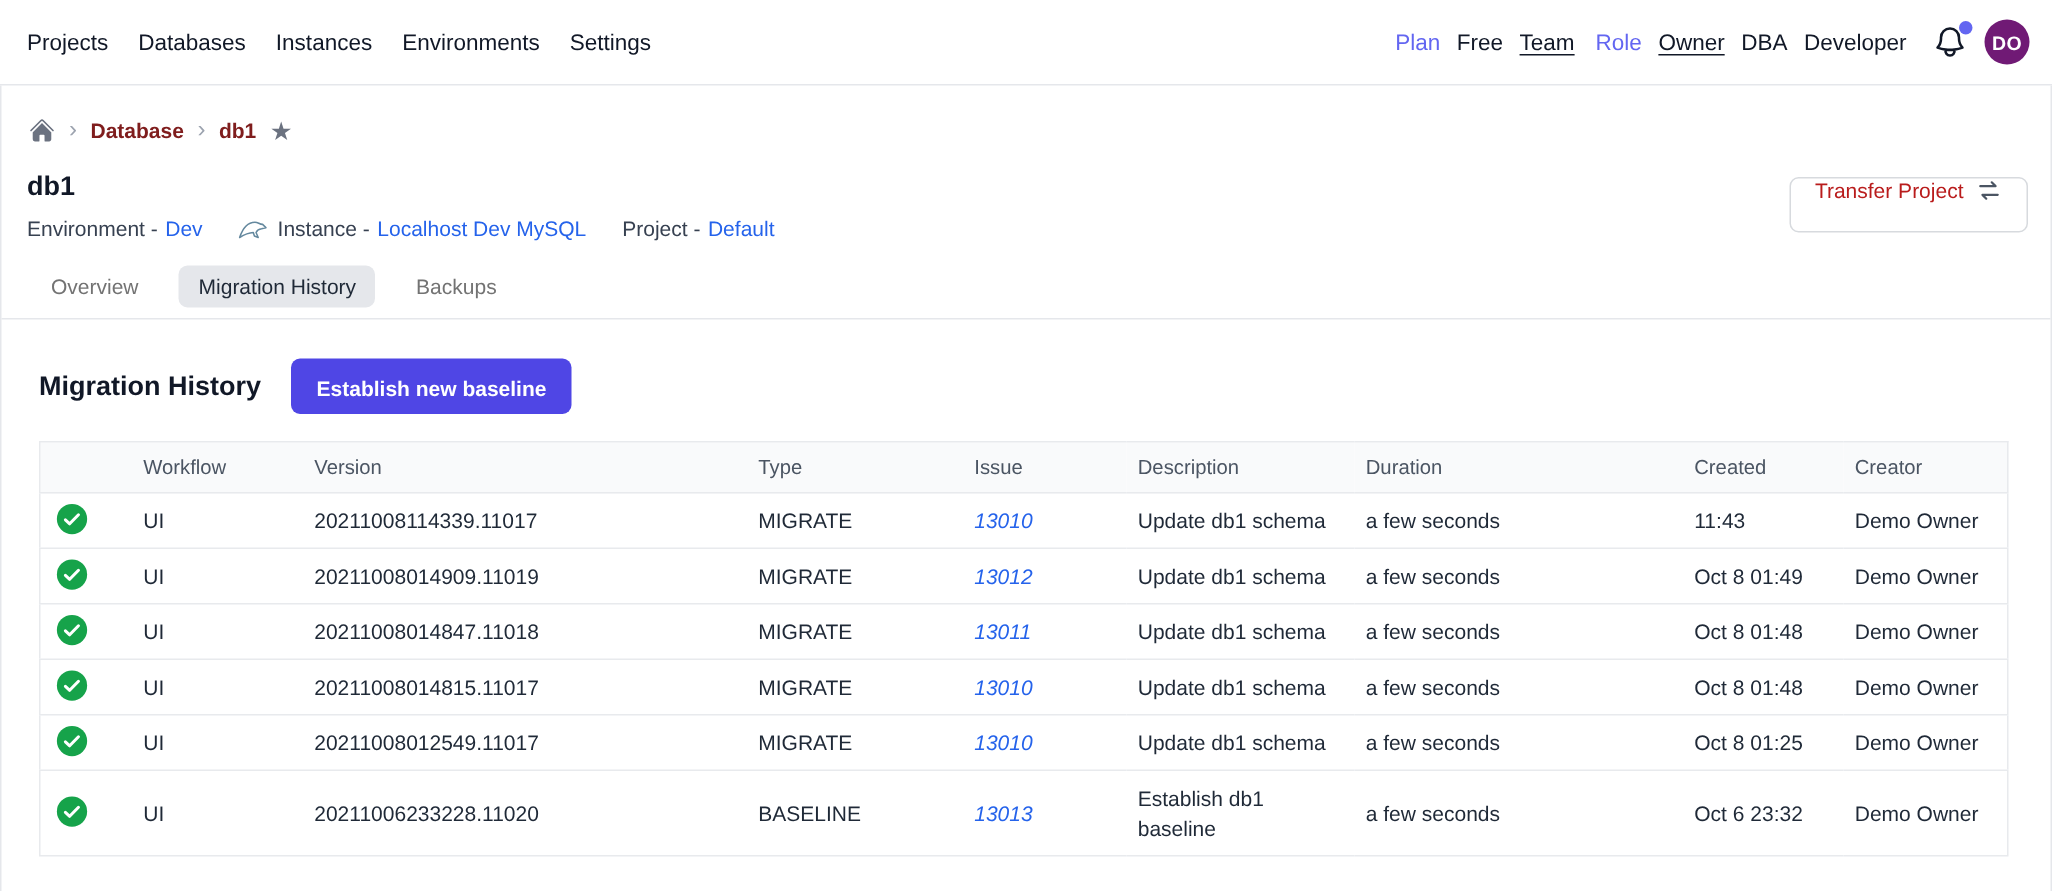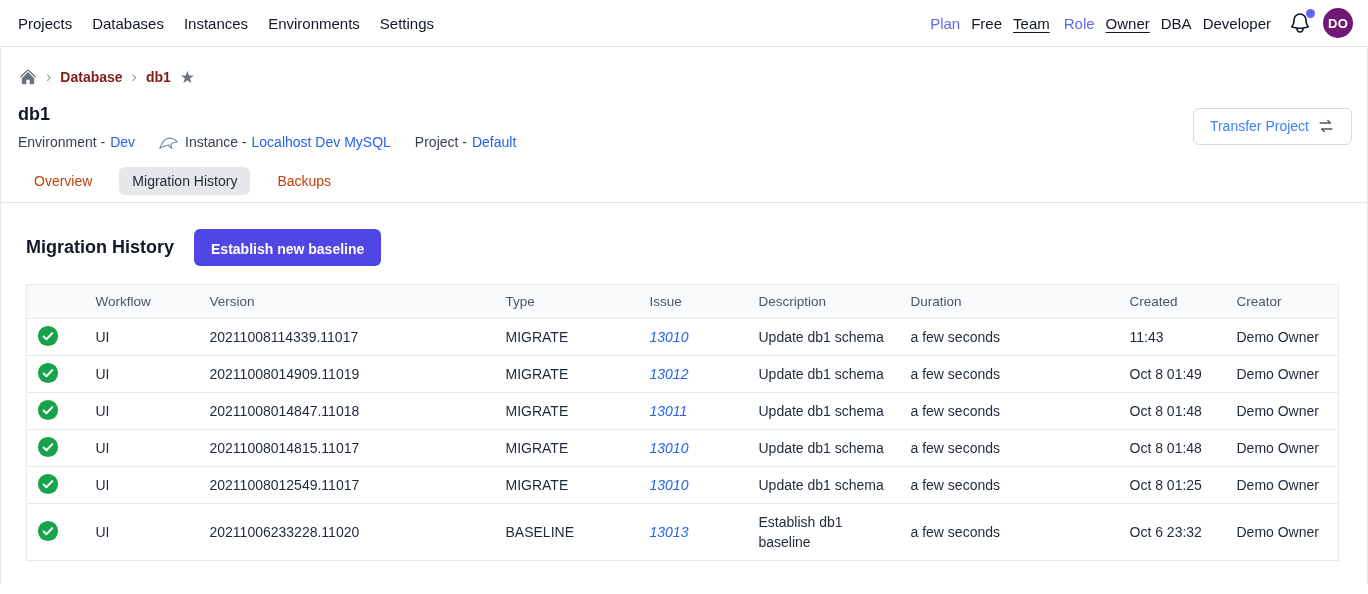--- a/index.html
+++ b/index.html
@@ -1,18 +1,18 @@
 <!DOCTYPE html>
 <html><head>
 <meta charset="utf-8">
 <style>
   * { box-sizing: border-box; margin: 0; padding: 0; }
   html,body { width:1368px; height:594px; background:#fff; overflow:hidden;
     font-family:"Liberation Sans", sans-serif; color:#1f2937; }
-  .topnav { height:47px; display:flex; align-items:center; justify-content:space-between;
+  .topnav { height:57px; display:flex; align-items:center; justify-content:space-between;
     padding:0 15px 0 18px; border-bottom:1px solid #e5e7eb; background:#fff; }
   .nav-left { display:flex; align-items:center; gap:20px; font-size:15px; color:#111827; }
   .nav-left span { cursor:pointer; }
   .nav-right { display:flex; align-items:center; gap:11px; font-size:15px; color:#111827; }
   .indigo { color:#6366f1; }
   .uline { text-decoration:underline; text-underline-offset:3px; cursor:pointer; }
   .plain-link { cursor:pointer; }
   .bell-wrap { position:relative; margin-left:6px; cursor:pointer; width:24px; height:24px; }
   .bell-dot { position:absolute; top:-2px; right:-3px; width:9px; height:9px; border-radius:50%;
     background:#6366f1; }
@@ -26,25 +26,25 @@
   .crumb-sep { color:#9ca3af; font-size:16px; line-height:1; }
   .star { color:#6b7280; font-size:17px; line-height:1; cursor:pointer; }
   .head-row { display:flex; justify-content:space-between; align-items:center;
     padding:16px 15px 0 17px; }
   .page-title { font-size:18px; font-weight:700; color:#111827; line-height:24px; }
   .env-line { display:flex; align-items:center; gap:24px; margin-top:8px; font-size:14px;
     color:#374151; }
   .env-group { display:flex; align-items:center; gap:5px; }
   .blue-link { color:#2563eb; cursor:pointer; }
   .btn-row { display:flex; gap:12px; }
-  .btn { display:flex; align-items:center; gap:8px; height:37px; padding:0 16px;
+  .btn { display:flex; gap:8px; height:37px; padding:0 16px;
     border:1px solid #d7dade; border-radius:6px; background:#fff; font-size:14px;
-    color:#3b82f6; font-family:inherit; cursor:pointer; font-weight:500; }
+    color:#b91c1c; font-family:inherit; cursor:pointer; font-weight:500; }
   .tabs-wrap { border-bottom:1px solid #e5e7eb; padding:17px 0 7px 20px; margin-top:0; display:flex; gap:14px; }
-  .tab { padding:5px 13px; border-radius:6px; font-size:14px; color:#c2410c; cursor:pointer;
+  .tab { padding:5px 13px; border-radius:6px; font-size:14px; color:#737373; cursor:pointer;
     line-height:18px; }
   .tab.active { background:#e5e7eb; color:#1f2937; }
   .section { padding:26px 28px 0 25px; }
   .section-head { display:flex; align-items:center; gap:20px; }
   .section-title { font-size:18px; font-weight:700; color:#111827; }
   .btn-primary { height:37px; padding:12px 17px; background:#4f46e5; color:#fff; border:none;
     border-radius:6px; font-size:14px; font-weight:600; font-family:inherit; cursor:pointer; }
   table { width:100%; border-collapse:collapse; margin-top:18px; border:1px solid #e8eaed;
     font-size:14px; }
   th { background:#f9fafb; text-align:left; font-weight:400; color:#4b5563; font-size:13.5px;

